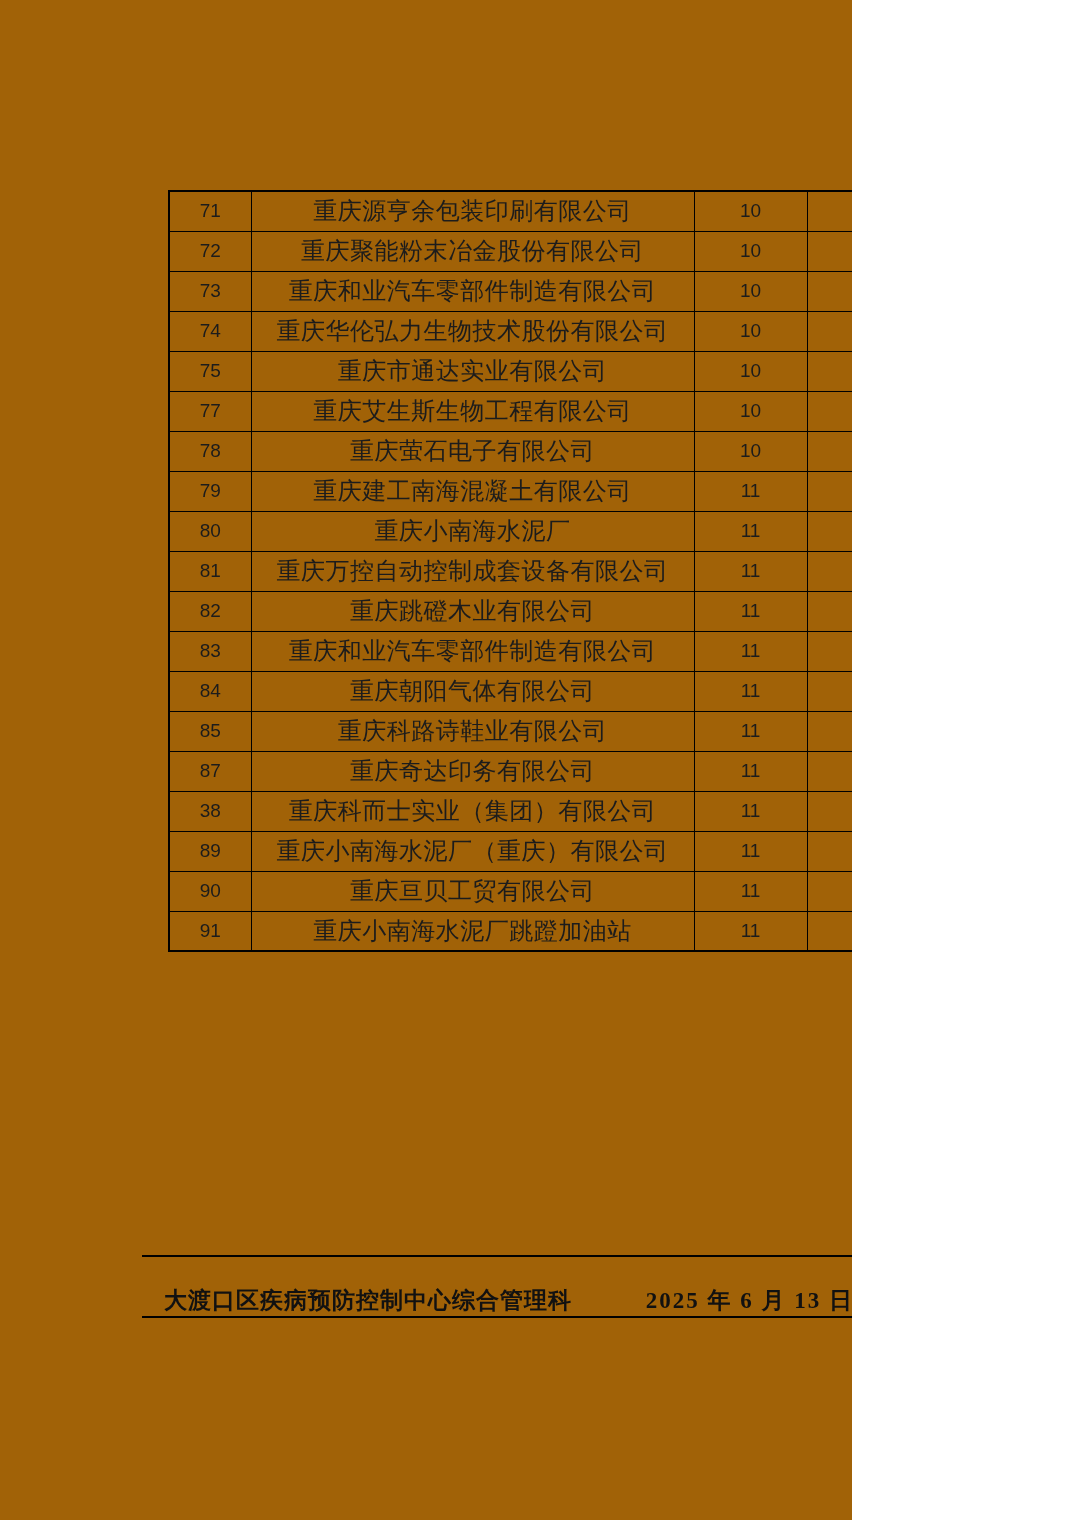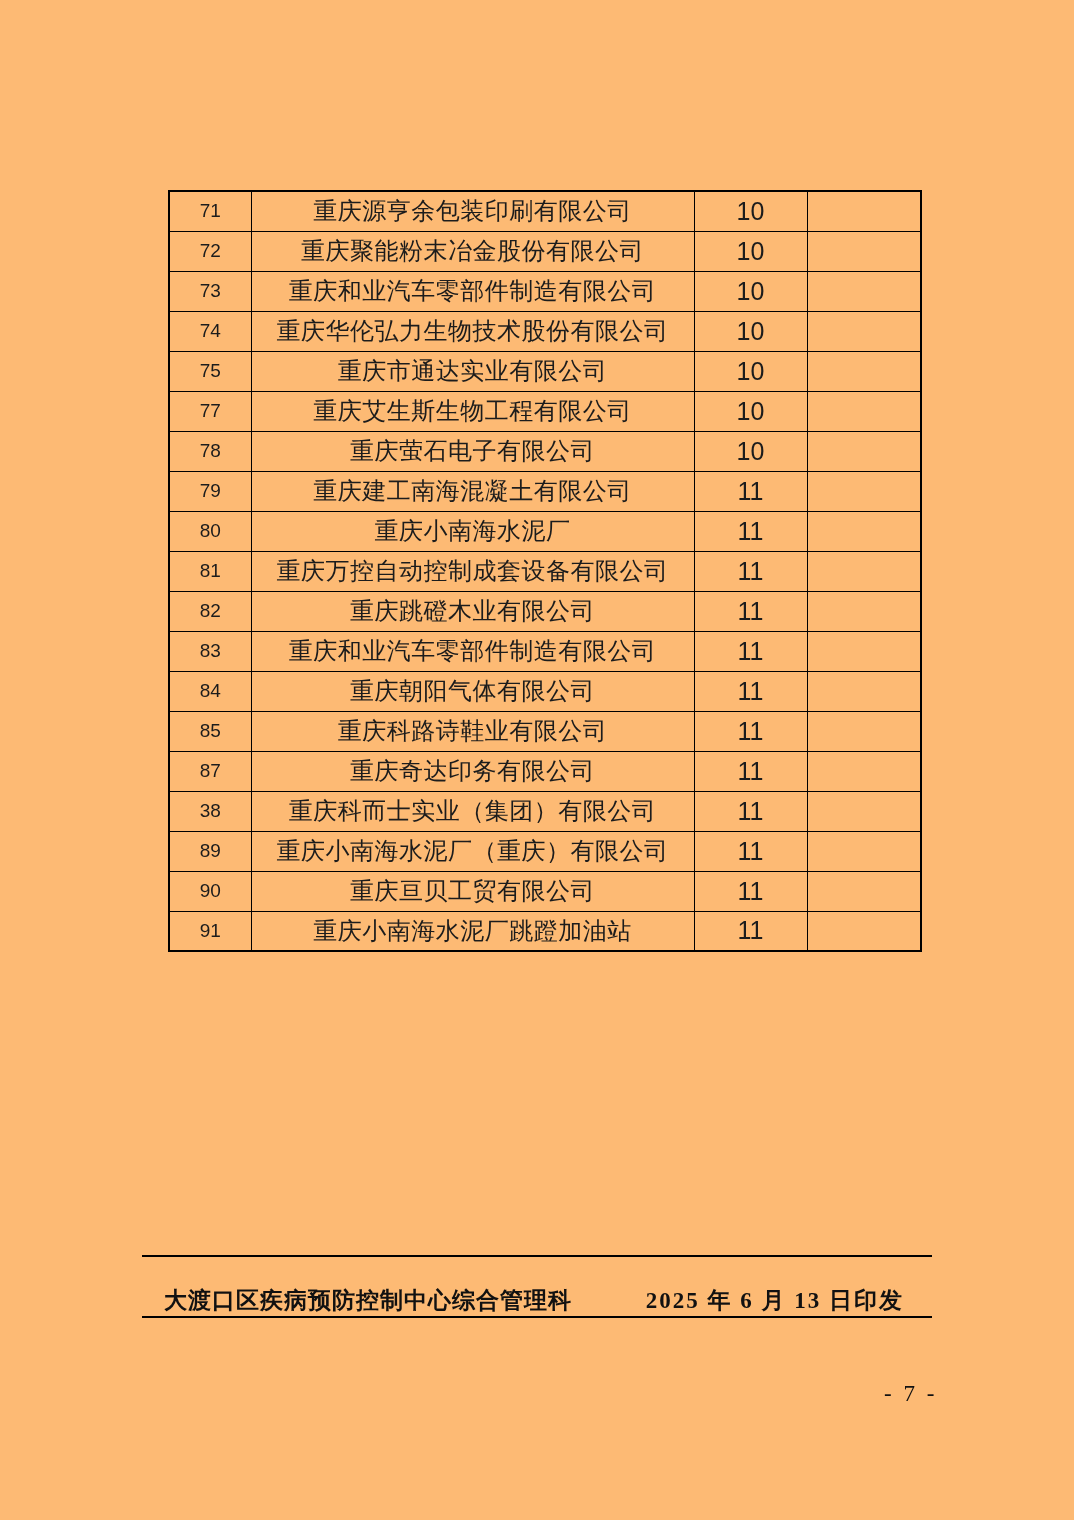--- a/index.html
+++ b/index.html
@@ -4,23 +4,23 @@
 <style>
   * { margin: 0; padding: 0; box-sizing: border-box; }
   html, body {
     width: 1074px;
     height: 1520px;
     background: #ffffff;
     font-family: "Liberation Serif", "DejaVu Serif", serif;
   }
   .page {
     position: relative;
-    width: 1074px;
+    width: 852px;
     height: 1520px;
-    background: #fdba74;
+    background: #a16207;
     overflow: hidden;
   }
   
   table.roster {
     position: absolute;
     left: 168px;
     top: 190px;
     width: 752px;
     border-collapse: collapse;
     table-layout: fixed;
@@ -41,21 +41,21 @@
     font-size: 19px;
   }
   td.col-name {
     width: 443px;
     font-size: 24px;
     letter-spacing: 0.5px;
   }
   td.col-val {
     width: 113px;
     font-family: "Liberation Sans", "DejaVu Sans", sans-serif;
-    font-size: 25px;
+    font-size: 19px;
   }
   td.col-remark { width: 114px; }
 
   
   .imprint {
     position: absolute;
     left: 142px;
     top: 1255px;
     width: 790px;
   }

